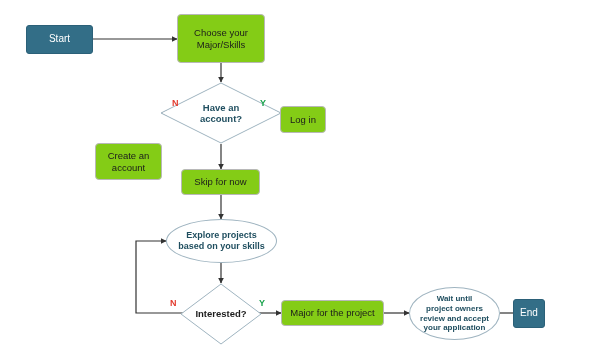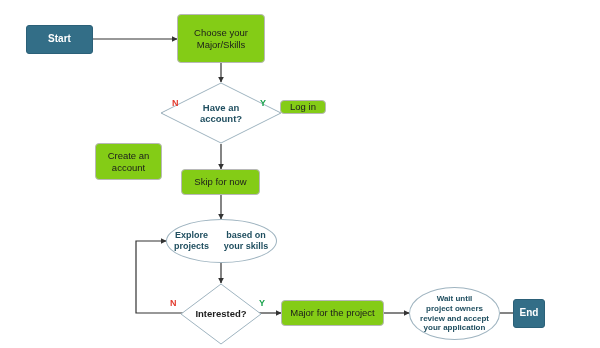--- a/index.html
+++ b/index.html
@@ -42,21 +42,21 @@
     color: #1c1c1c;
     font-size: 9.5px;
   }
   
   .term {
     background: #336e87;
     border: 1px solid #2b6078;
     border-radius: 3px;
     color: #ffffff;
     font-size: 10px;
-    font-weight: bold;
+    font-weight: normal;
   }
   
   .decision {
     background: transparent;
     border: none;
   }
   .decision .dia-shape {
     position: absolute;
     left: 0; top: 0;
     width: 100%; height: 100%;
@@ -143,29 +143,29 @@
     </svg>
     <span class="dia-label node-text">Have an</span>
     <span class="dia-label node-text">account?</span>
   </div>
 
   <div class="node proc" style="left:95px; top:95px; width:67px; height:37px; flex-direction:column;margin-top:48px;">
     <span class="node-text">Create an</span>
     <span class="node-text">account</span>
   </div>
 
-  <div class="node proc" style="left:280px; top:100px; width:46px; height:14px;">
+  <div class="node proc" style="left:280px; top:106px; width:46px; height:27px;">
     <span class="node-text">Log in</span>
   </div>
 
   <div class="node proc" style="left:181px; top:169px; width:79px; height:26px;justify-content:center;">
     <span class="node-text">Skip for now</span>
   </div>
 
-  <div class="node ellipse" style="left:166px; top:219px; width:111px; height:44px; flex-direction:row;">
+  <div class="node ellipse" style="left:166px; top:219px; width:111px; height:44px; flex-direction:column;">
     <span class="node-text">Explore projects</span>
     <span class="node-text">based on your skills</span>
   </div>
 
   <div class="node decision dark" style="left:180px; top:283px; width:82px; height:62px;">
     <svg class="dia-shape" viewBox="0 0 82 62" preserveAspectRatio="none">
       <polygon points="41,1 81,31 41,61 1,31" fill="#ffffff" stroke="#9fb4c0" stroke-width="1"></polygon>
     </svg>
     <span class="dia-label node-text">Interested?</span>
   </div>

